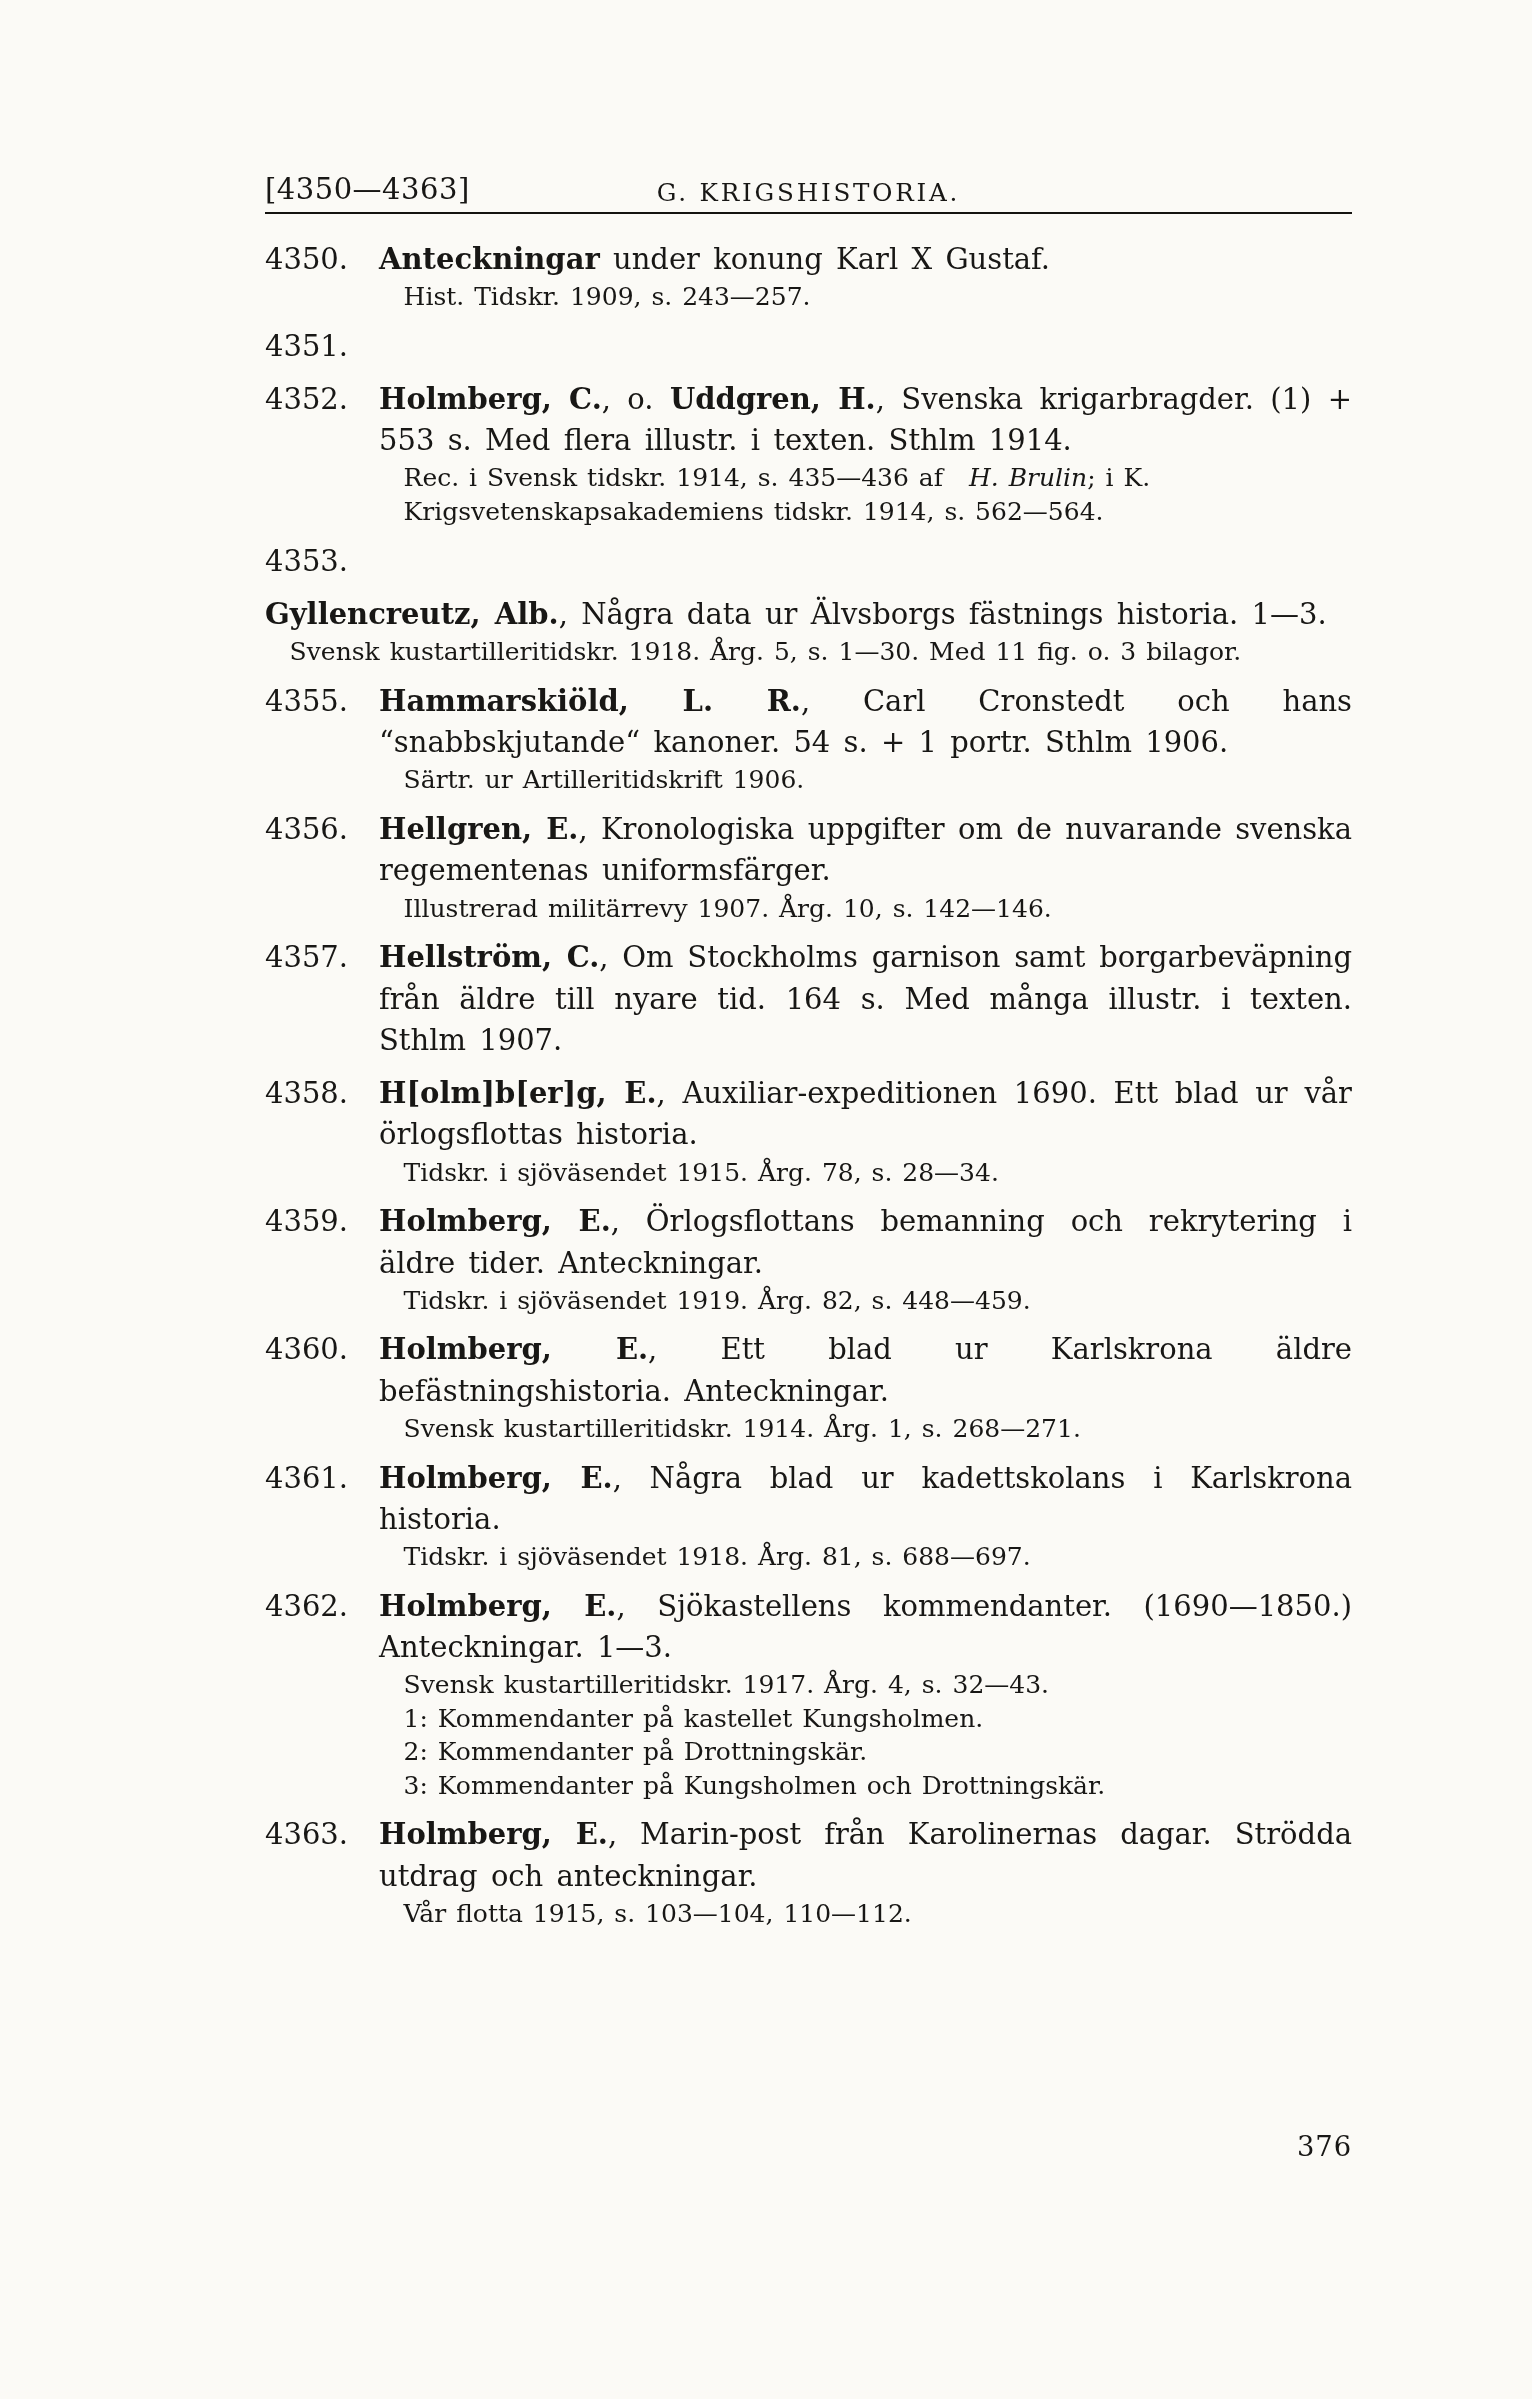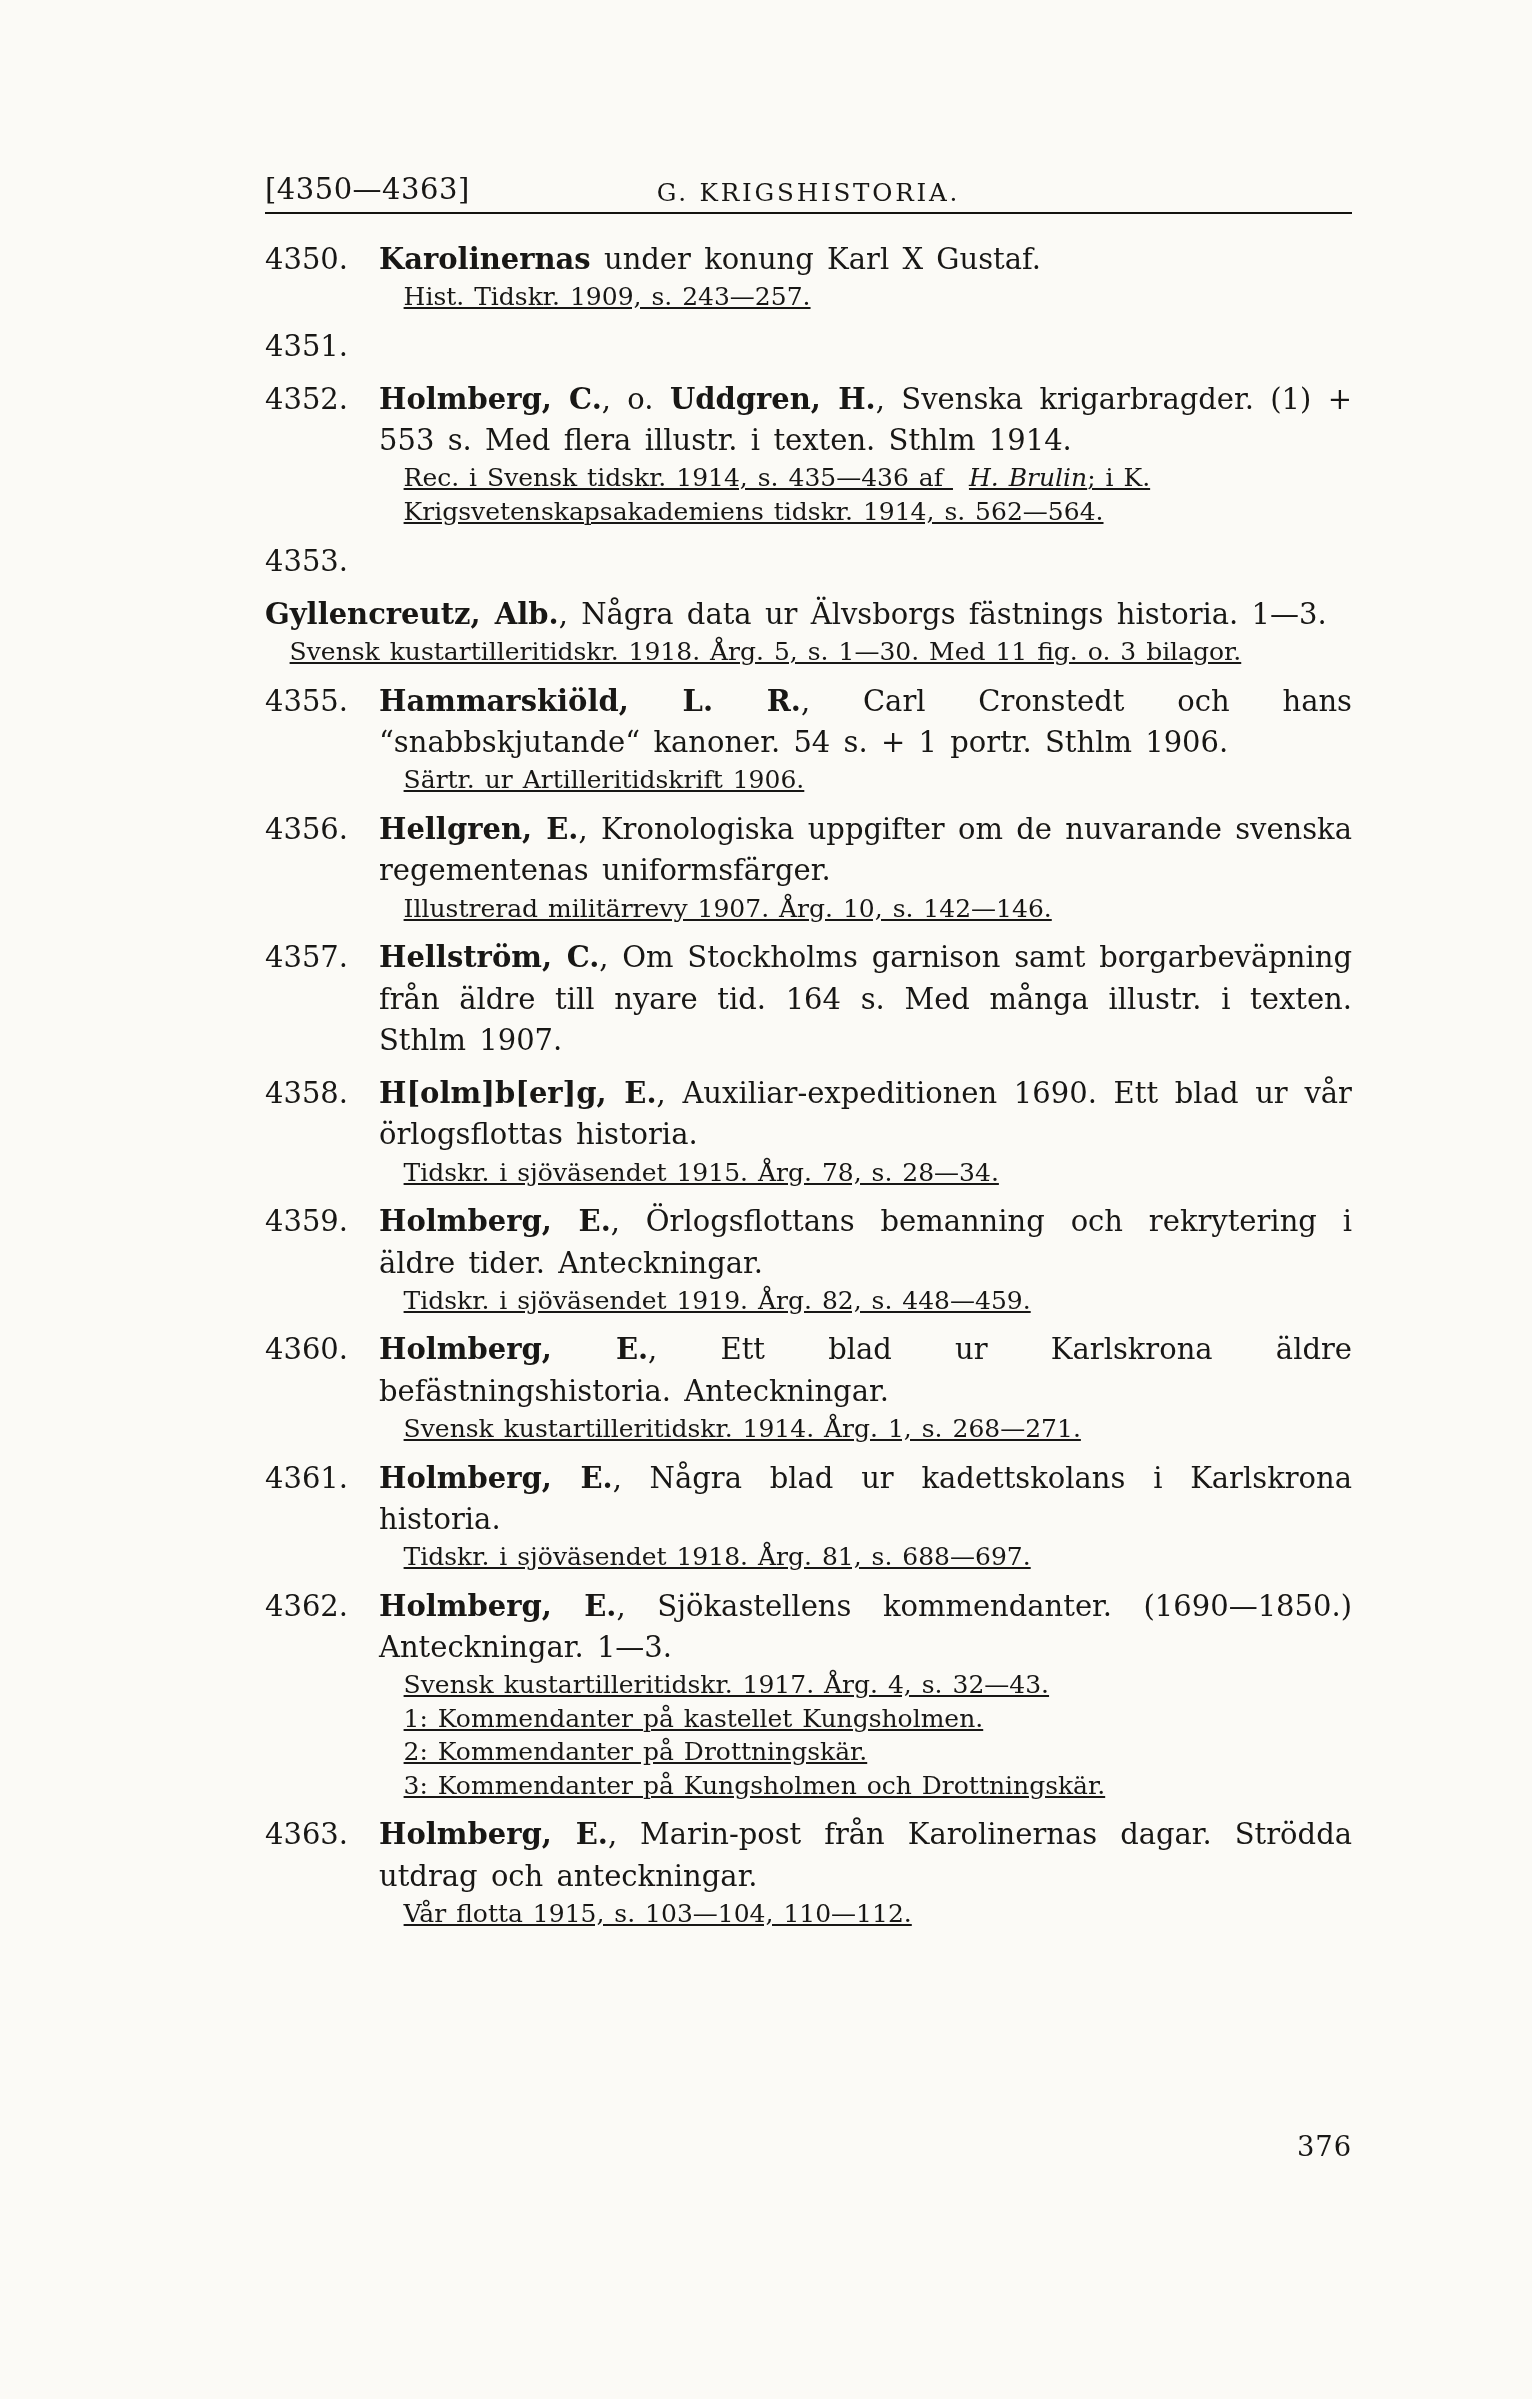--- a/index.html
+++ b/index.html
@@ -59,21 +59,20 @@
     line-height: 1.42;
     text-align: justify;
     word-spacing: 0.14em;
   }
   .entry-note {
     font-size: 25px;
     line-height: 1.34;
     margin-left: 24.6px;
     text-align: left;
     word-spacing: 0.08em;
-    text-decoration: underline;
   }
   .b { font-weight: bold; }
   .i { font-style: italic; margin-left: 16px; }
   .page-footer {
     position: absolute;
     left: 265px;
     width: 1087px;
     top: 2131px;
     text-align: right;
   }
@@ -88,21 +87,21 @@
 <div class="page">
   <div class="content">
     <header class="page-header">
       <span class="folio-range">[4350—4363]</span>
       <span class="running-title">G. KRIGSHISTORIA.</span>
     </header>
     <main class="entries" id="entries">
         <div class="entry">
           <span class="entry-number">4350.</span>
           <div class="entry-body">
-            <p class="entry-main"><span class="b">Karolinernas</span><span> under konung Karl X Gustaf.</span></p>
+            <p class="entry-main"><span class="b">Anteckningar</span><span> under konung Karl X Gustaf.</span></p>
             <div class="entry-note"><span>Hist. Tidskr. 1909, s. 243—257.</span></div>
           </div>
         </div>
         <div class="entry">
           <span class="entry-number">4351.</span>
         </div>
         <div class="entry">
           <span class="entry-number">4352.</span>
           <div class="entry-body">
             <p class="entry-main"><span class="b">Holmberg, C.</span><span>, o. </span><span class="b">Uddgren, H.</span><span>, Svenska krigarbragder. (1) + 553 s.  Med flera illustr. i texten.  Sthlm 1914.</span></p>

